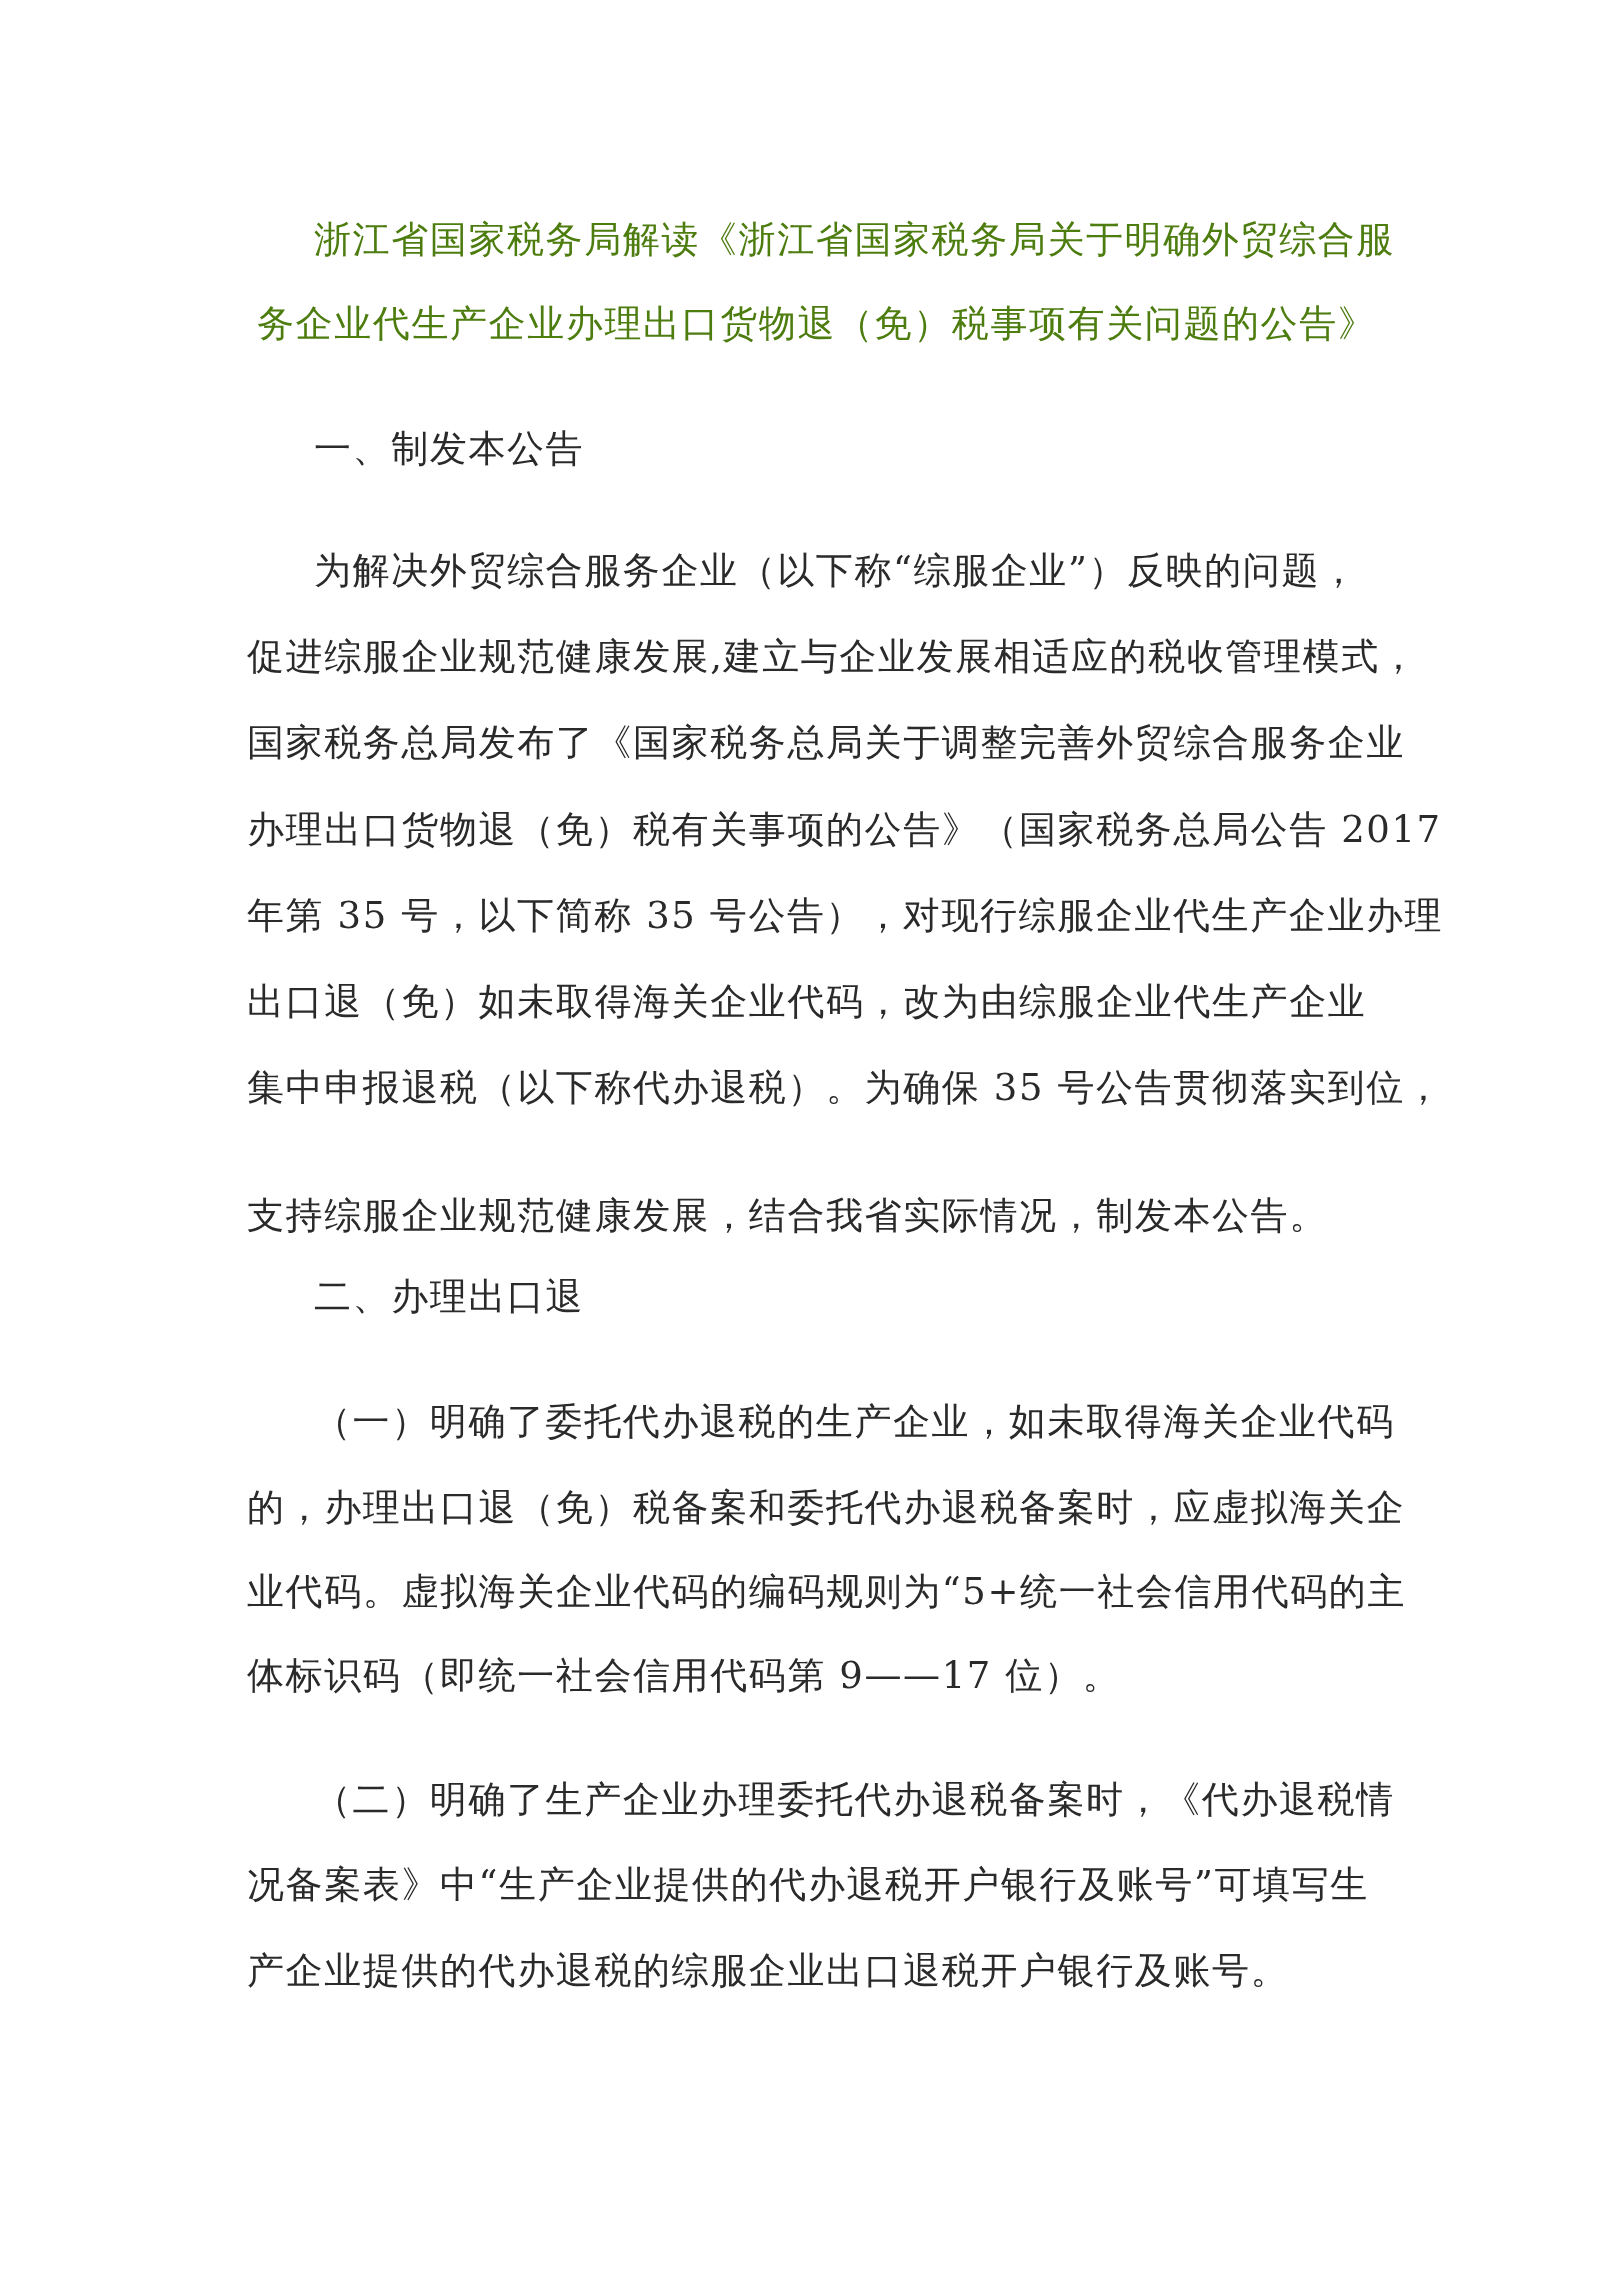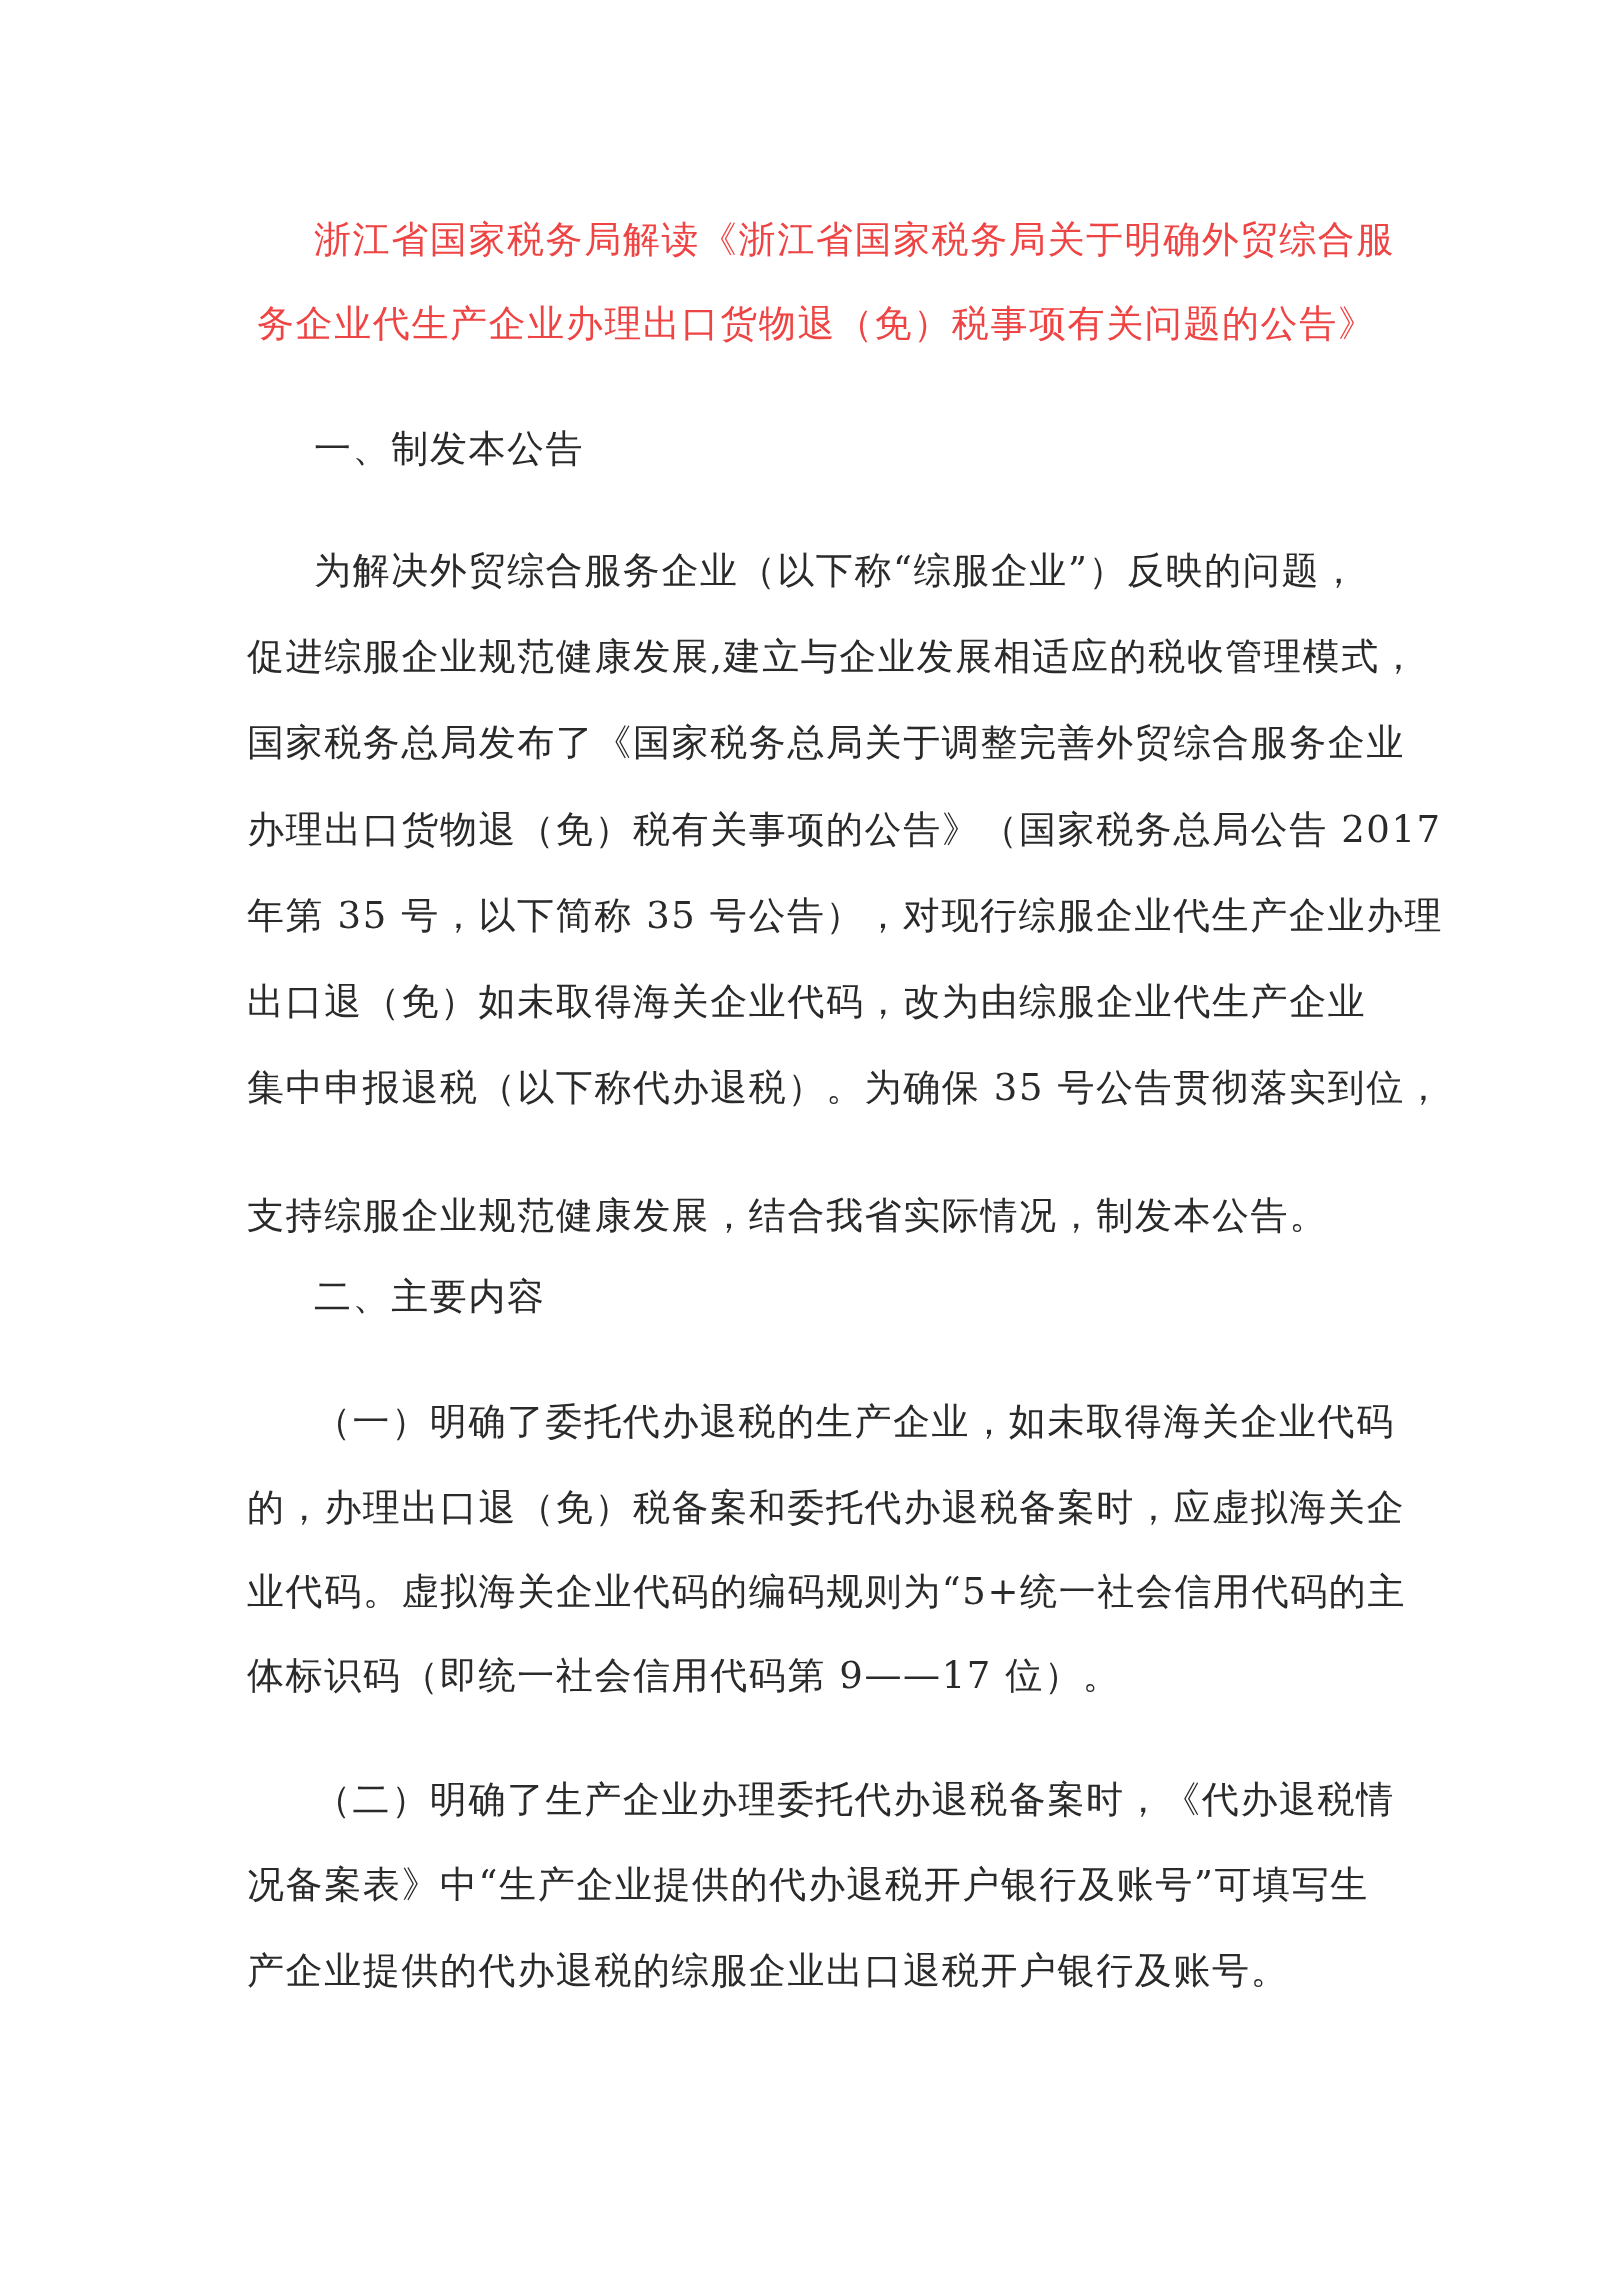--- a/index.html
+++ b/index.html
@@ -1,40 +1,40 @@
 <!DOCTYPE html>
 <html><head>
 <meta charset="utf-8">
 <style>
   html, body { margin: 0; padding: 0; background: #ffffff; }
   body { width: 1621px; height: 2293px; position: relative; overflow: hidden;
          font-family: "DejaVu Serif", "Liberation Serif", serif; color: #2a2a2a; }
   .line { position: absolute; left: 247px; width: 1147px; font-size: 37px; line-height: 43px;
           white-space: nowrap; letter-spacing: 1.6px; }
-  .red { color: #ef4444; }
+  .red { color: #4d7c0f; }
 </style>
 </head>
 <body>
 
 <div>
   <div class="line red" style="top:218px;left:314px;">浙江省国家税务局解读《浙江省国家税务局关于明确外贸综合服</div>
   <div class="line red" style="top:302px;left:257px;">务企业代生产企业办理出口货物退（免）税事项有关问题的公告》</div>
 
   <div class="line" style="top:427px;left:314px;">一、制发本公告</div>
 
   <div class="line" style="top:549px;left:314px;">为解决外贸综合服务企业（以下称“综服企业”）反映的问题，</div>
   <div class="line" style="top:635px;text-align:center;">促进综服企业规范健康发展,建立与企业发展相适应的税收管理模式，</div>
   <div class="line" style="top:721px;">国家税务总局发布了《国家税务总局关于调整完善外贸综合服务企业</div>
   <div class="line" style="top:808px;">办理出口货物退（免）税有关事项的公告》（国家税务总局公告 2017</div>
   <div class="line" style="top:894px;">年第 35 号，以下简称 35 号公告），对现行综服企业代生产企业办理</div>
   <div class="line" style="top:980px;">出口退（免）如未取得海关企业代码，改为由综服企业代生产企业</div>
   <div class="line" style="top:1066px;">集中申报退税（以下称代办退税）。为确保 35 号公告贯彻落实到位，</div>
   <div class="line" style="top:1152px;margin-top:42px;">支持综服企业规范健康发展，结合我省实际情况，制发本公告。</div>
 
-  <div class="line" style="top:1275px;left:314px;">二、主要内容</div>
+  <div class="line" style="top:1275px;left:314px;">二、办理出口退</div>
 
   <div class="line" style="top:1400px;left:314px;">（一）明确了委托代办退税的生产企业，如未取得海关企业代码</div>
   <div class="line" style="top:1486px;">的，办理出口退（免）税备案和委托代办退税备案时，应虚拟海关企</div>
   <div class="line" style="top:1570px;">业代码。虚拟海关企业代码的编码规则为“5+统一社会信用代码的主</div>
   <div class="line" style="top:1654px;">体标识码（即统一社会信用代码第 9——17 位）。</div>
 
   <div class="line" style="top:1778px;left:314px;">（二）明确了生产企业办理委托代办退税备案时，《代办退税情</div>
   <div class="line" style="top:1863px;">况备案表》中“生产企业提供的代办退税开户银行及账号”可填写生</div>
   <div class="line" style="top:1949px;">产企业提供的代办退税的综服企业出口退税开户银行及账号。</div>
 </div>

